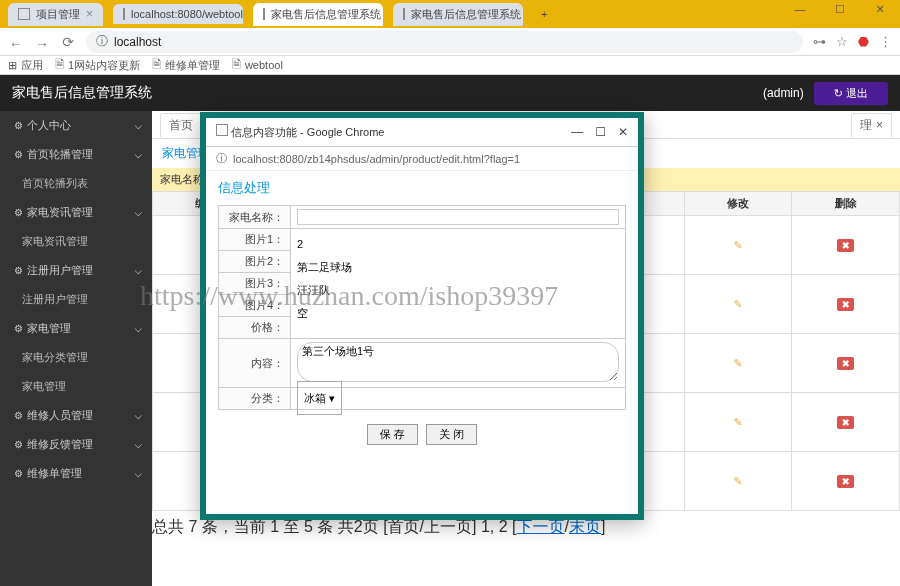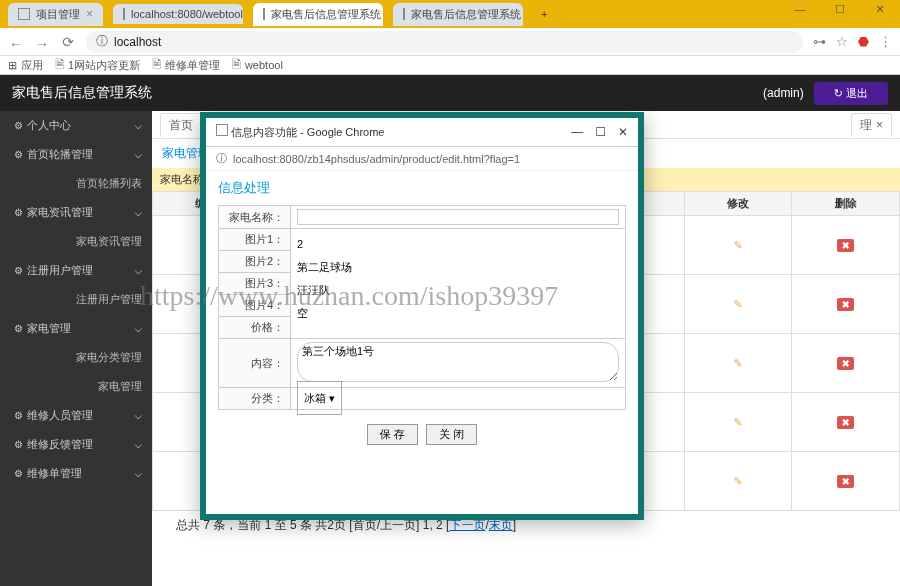--- a/index.html
+++ b/index.html
@@ -24,40 +24,40 @@
 
 
 .app-header { background: #222; color: #fff; height: 36px; display: flex; align-items: center; justify-content: space-between; padding: 0 12px; font-size: 14px; }
 .app-header .right { display: flex; align-items: center; gap: 10px; font-size: 12px; }
 .logout-btn { background: #4c1d95; color: #fff; padding: 4px 20px; border-radius: 3px; font-size: 11px; }
 
 
 .main-area { display: flex; height: calc(586px - 75px - 36px); }
 .sidebar { width: 152px; background: #333; color: #ccc; font-size: 11px; overflow: hidden; }
 .side-item { padding: 7px 10px 7px 14px; display: flex; align-items: center; justify-content: space-between; cursor: pointer; }
-.side-item.sub { padding-left: 8px; color: #bbb; justify-content: flex-end; }
+.side-item.sub { padding-left: 22px; color: #bbb; }
 .side-gear { font-size: 10px; margin-right: 4px; }
 .chev { font-size: 10px; }
 
 
 .content { flex: 1; background: #fff; position: relative; overflow: hidden; }
 .tabs-bar { display: flex; align-items: center; height: 28px; border-bottom: 1px solid #ddd; padding: 0 8px; gap: 4px; font-size: 12px; color: #666; }
 .page-tab { padding: 3px 8px; border: 1px solid #ddd; border-bottom: none; border-radius: 3px 3px 0 0; display: flex; align-items: center; gap: 4px; }
 .page-title { padding: 6px 10px; font-size: 12px; color: #008cee; }
 .search-row { background: #fff0b3; padding: 4px 8px; font-size: 11px; color: #333; display: flex; align-items: center; gap: 4px; }
 
 
 .data-table { width: 100%; border-collapse: collapse; font-size: 11px; }
 .data-table th, .data-table td { border: 1px solid #ddd; padding: 4px 6px; text-align: center; }
 .data-table th { background: #f5f5f5; color: #333; }
 .data-table td { height: 56px; vertical-align: middle; }
 .thumb { width: 44px; height: 48px; background: linear-gradient(135deg, #b0c0d0, #6a788a); display: inline-block; }
 .pencil { color: #f0ad4e; }
 .del-x { background: #d9534f; color: #fff; padding: 1px 4px; border-radius: 2px; font-size: 10px; }
-.pager { font-size: 12px; padding: 6px 24px; color: #333; }
+.pager { font-size: 16px; padding: 6px 0; color: #333; }
 .pager a { color: #0066cc; text-decoration: underline; }
 
 
 .popup { position: absolute; top: 100px; left: 200px; width: 444px; height: 408px; background: #fff; border: 6px solid #0f766e; box-shadow: 0 4px 20px rgba(0,0,0,0.3); margin-top: 12px; }
 .popup-title { background: #fff; border-bottom: 1px solid #ccc; padding: 6px 10px; font-size: 11px; display: flex; align-items: center; justify-content: space-between; color: #333; }
 .popup-ctrl { display: flex; gap: 12px; color: #444; font-size: 12px; }
 .popup-url { padding: 4px 10px; font-size: 11px; color: #666; border-bottom: 1px solid #eee; display: flex; align-items: center; gap: 6px; }
 .popup-body { padding: 8px 12px; }
 .popup-h { color: #0099dd; font-size: 13px; margin-bottom: 8px; }
 .form-table { width: 100%; border-collapse: collapse; font-size: 11px; }

